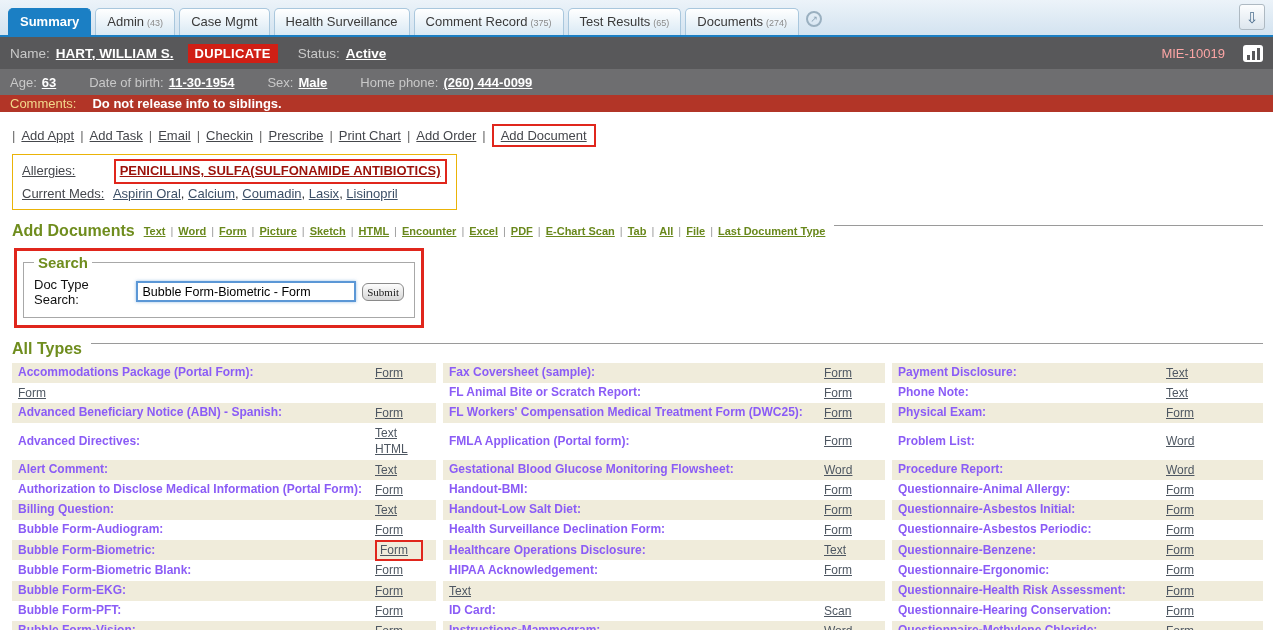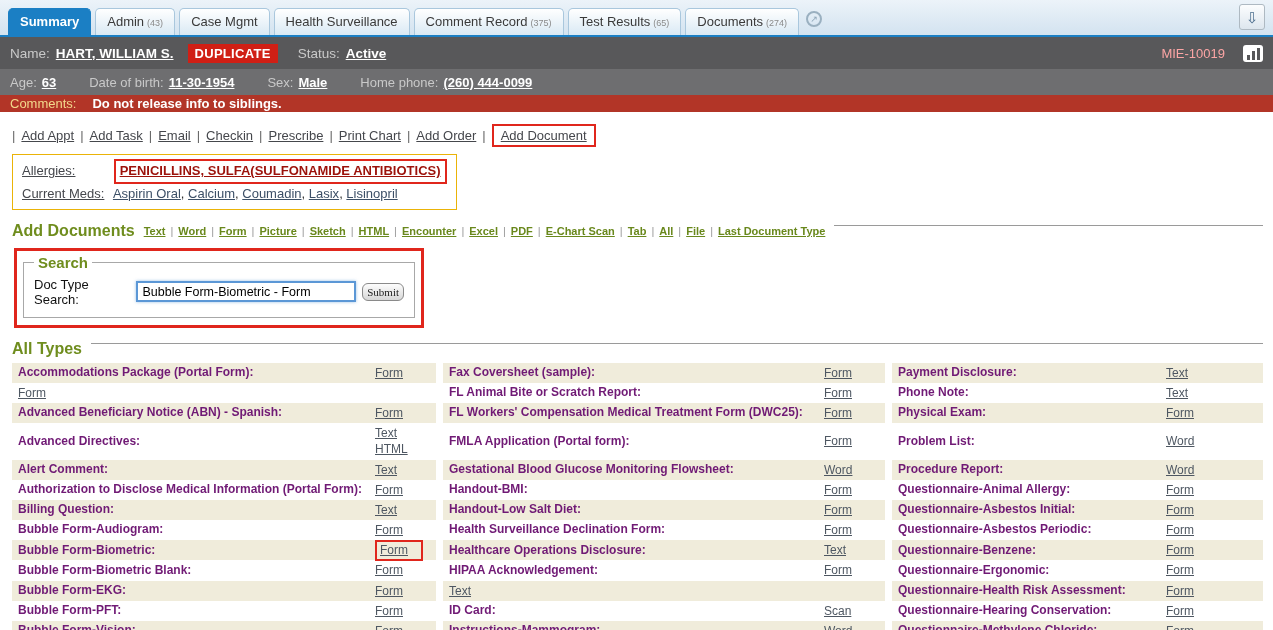--- a/index.html
+++ b/index.html
@@ -84,21 +84,21 @@
     font-family:Liberation Serif, serif;}
 
   
   .doc-table{margin-top:5px;}
   .doc-row{display:flex;gap:7px;}
   .doc-cell{display:flex;align-items:center;padding:2px 5px 2px 6px;min-height:19px;}
   .doc-cell.c1{width:424px;}
   .doc-cell.c2{width:442px;}
   .doc-cell.c3{flex:1;}
   .doc-row:nth-child(odd) .doc-cell{background:var(--row-beige);}
-  .doc-label{flex:1;font-size:12px;font-weight:bold;color:#701a75;padding-right:8px;line-height:1.3;}
+  .doc-label{flex:1;font-size:12px;font-weight:bold;color:#8b5cf6;padding-right:8px;line-height:1.3;}
   .doc-links{display:flex;flex-direction:column;align-items:flex-start;width:56px;}
   .doc-cell.c3 .doc-links{width:92px;}
   .doc-link{font-size:12px;color:#4e5762;text-decoration:underline;cursor:pointer;line-height:1.35;}
   .doc-link.annotated{display:inline-block;border:2px solid var(--annot);padding:0 13px 1px 3px;margin:-3px 0;}
 </style>
 </head>
 <body>
 
 <div class="page">
 

